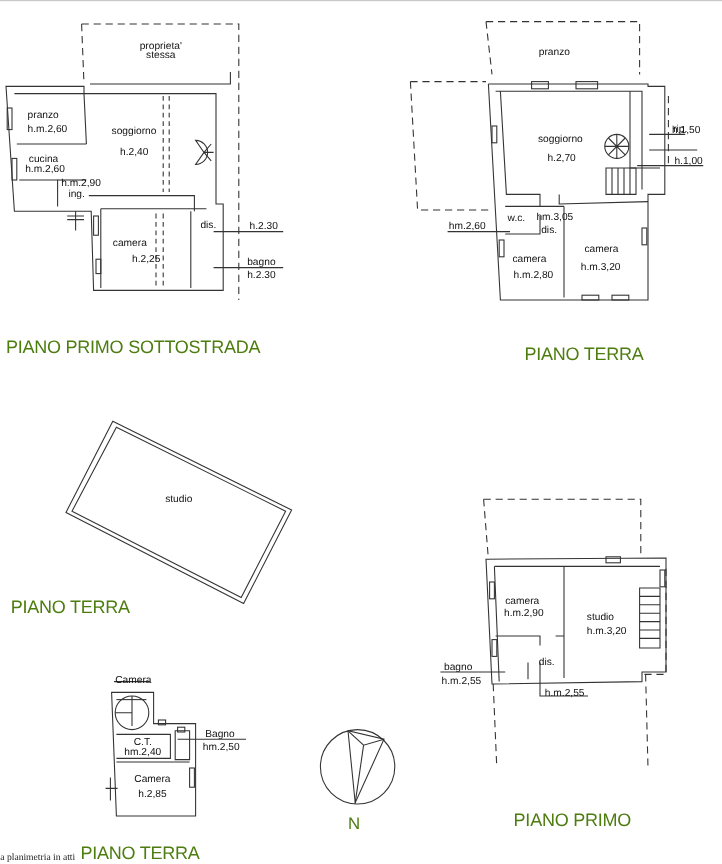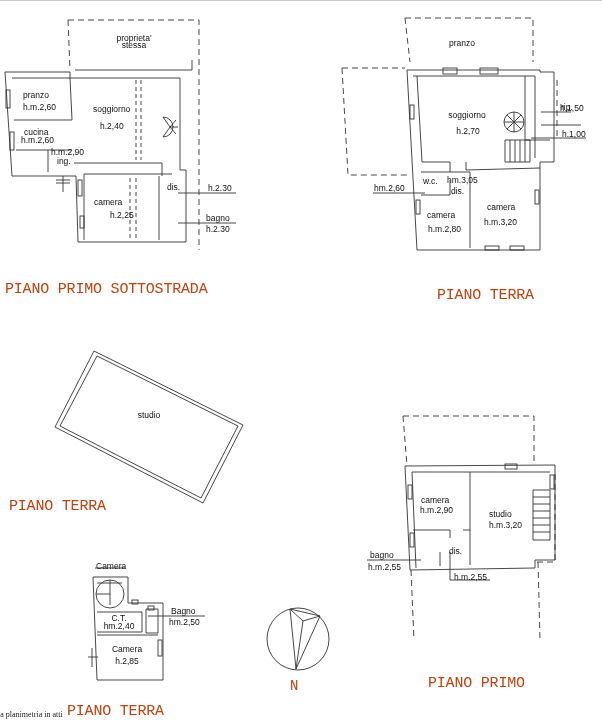--- a/index.html
+++ b/index.html
@@ -2,21 +2,21 @@
 <html><head>
 <meta charset="utf-8">
 <style>
   html, body { margin: 0; padding: 0; background: #ffffff; }
   body { width: 602px; height: 720px; position: relative; overflow: hidden;
          font-family: "Liberation Sans", sans-serif; color: #111; }
   .topline { position: absolute; left: 0; top: 0; width: 602px; height: 1px; background: #c8c8c8; }
   svg.plan { position: absolute; left: 0; top: 0; }
   .lbl { position: absolute; font-size: 8.5px; color: #111; white-space: nowrap; line-height: 1; }
   .lbl.c { text-align: center; transform: translateX(-50%); }
-  .title { position: absolute; font-size: 15px; color: #c2410c; white-space: nowrap; line-height: 1; letter-spacing: -0.2px; font-family: Liberation Mono, monospace; }
+  .title { position: absolute; font-size: 15px; color: #4d7c0f; white-space: nowrap; line-height: 1; letter-spacing: -0.2px; }
   .note { position: absolute; font-family: "Liberation Serif", serif; font-size: 8px; color: #222; white-space: nowrap; line-height: 1; }
 </style>
 </head>
 <body>
 
 <div class="topline"></div>
 
 <svg class="plan" width="602" height="720" viewBox="0 0 602 720" fill="none" stroke="#333" stroke-width="0.9">
 
   <g>

